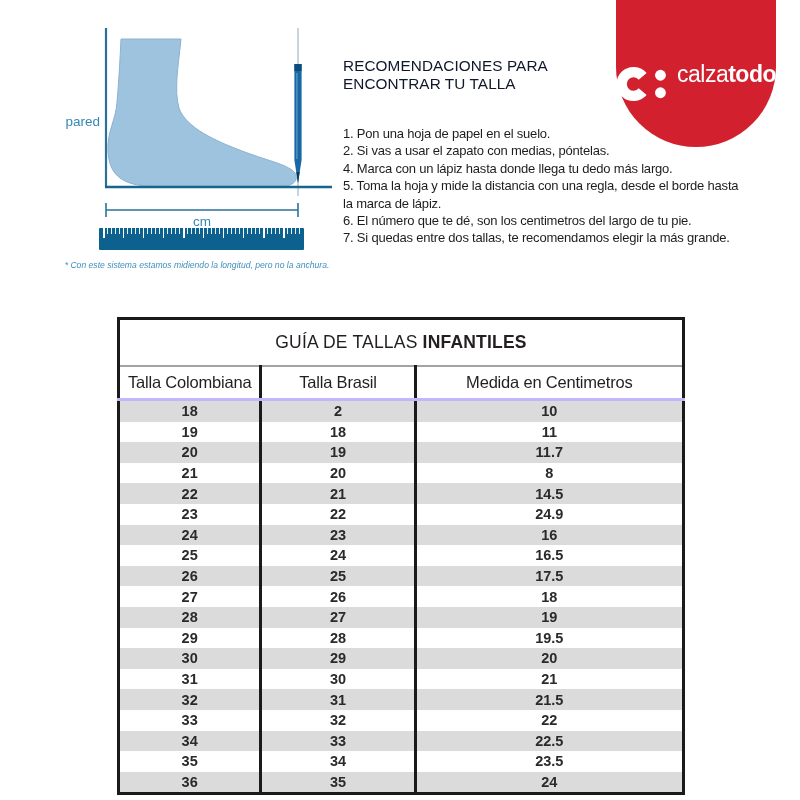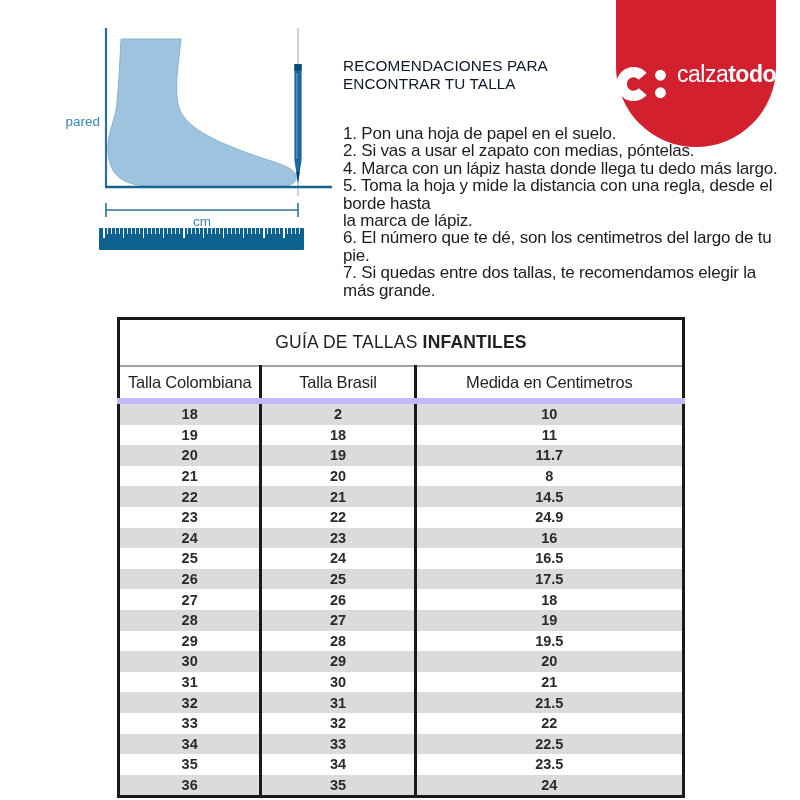--- a/index.html
+++ b/index.html
@@ -25,42 +25,42 @@
   .footnote{
     position:absolute;left:5px;top:242px;width:268px;text-align:center;
     font-size:8.6px;font-style:italic;color:#4190bc;letter-spacing:0px;
   }
   
   .reco{position:absolute;left:343px;top:57px;width:440px;}
   .reco-title{
     width:230px;text-align:left;font-weight:normal;font-size:15.3px;
     line-height:18px;white-space:pre-line;color:#0f172a;letter-spacing:0.1px;
   }
-  .reco-list{margin-top:32px;font-size:17px;line-height:17.4px;color:#1d1d1f;}
+  .reco-list{margin-top:32px;font-size:13px;line-height:17.4px;color:#1d1d1f;}
   .reco-item{white-space:pre-line;letter-spacing:-0.2px;}
   
   .logo{
     position:absolute;left:616px;top:0px;width:160px;height:147px;
     border-radius:0 0 80px 80px;display:flex;flex-direction:row;align-items:center;
   }
   .logo svg{margin-top:20px;}
   .logo-text{color:#ffffff;font-size:23px;margin-top:2px;letter-spacing:-0.5px;}
   .logo-text .bold{font-weight:bold;}
   
   .size-table-wrap{position:absolute;left:117px;top:317px;width:568px;}
   table.size-table{
     width:100%;border-collapse:collapse;border:3px solid #1a1a1a;table-layout:fixed;
   }
   table.size-table td,table.size-table th{
     padding:0;text-align:center;vertical-align:middle;font-weight:normal;
   }
   .title-cell{height:45px;font-size:17.5px;border-bottom:2px solid #a3a3a3;letter-spacing:0.2px;}
   .title-cell .bold{font-weight:bold;}
   tr.header-row th{
-    height:31px;font-size:16.5px;border-bottom:6px solid #c4b5fd;letter-spacing:-0.2px;
+    height:31px;font-size:16.5px;border-bottom:3px solid #c4b5fd;letter-spacing:-0.2px;
   }
   .col-sep{border-left:3px solid #1a1a1a;}
   tr.data-row td{height:20.6px;font-size:14.5px;color:#2a2a2a;font-weight:bold;}
   col.c1{width:25.2%;} col.c2{width:27.3%;} col.c3{width:47.5%;}
 </style>
 </head>
 <body>
 
 <div class="diagram">
   <svg width="290" height="238" viewBox="0 0 290 238">
@@ -95,20 +95,21 @@
       <line x1="240" y1="185" x2="240" y2="199"></line>
     </g>
 
     <text x="42" y="108" text-anchor="end" font-size="13.5" fill="#3787b5">pared</text>
     <text x="144" y="208" text-anchor="middle" font-size="13.5" fill="#3787b5">cm</text>
   </svg>
   <div class="ruler">
     <div class="ticks-minor"></div>
     <div class="ticks-major"></div>
   </div>
+  <div class="footnote">* Con este sistema estamos midiendo la longitud, pero no la anchura.</div>
 </div>
 
 <div class="reco">
   <div class="reco-title">RECOMENDACIONES PARA
 ENCONTRAR TU TALLA</div>
   <div class="reco-list">
     <div class="reco-item">1. Pon una hoja de papel en el suelo.</div>
     <div class="reco-item">2. Si vas a usar el zapato con medias, póntelas.</div>
     <div class="reco-item">4. Marca con un lápiz hasta donde llega tu dedo más largo.</div>
     <div class="reco-item">5. Toma la hoja y mide la distancia con una regla, desde el borde hasta

